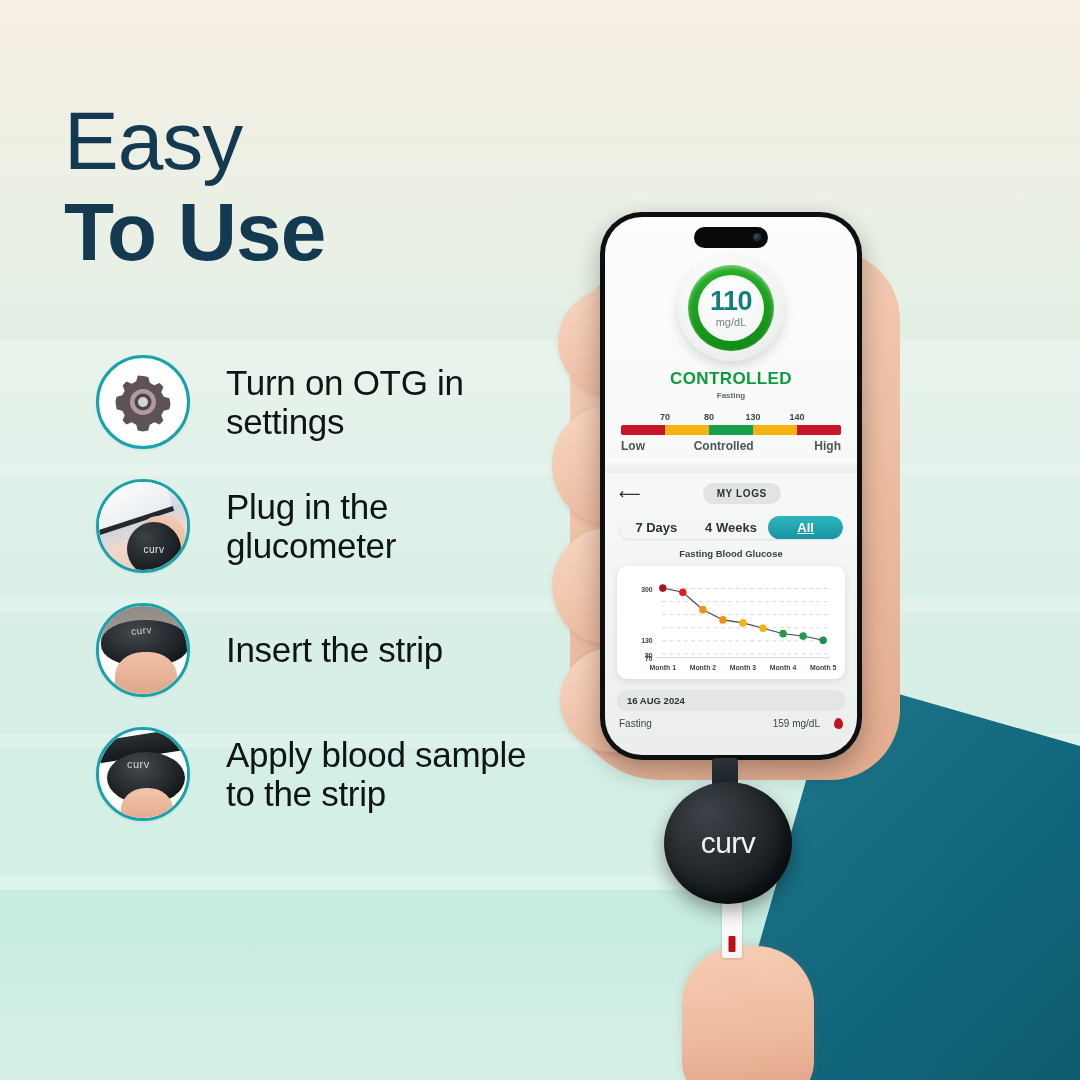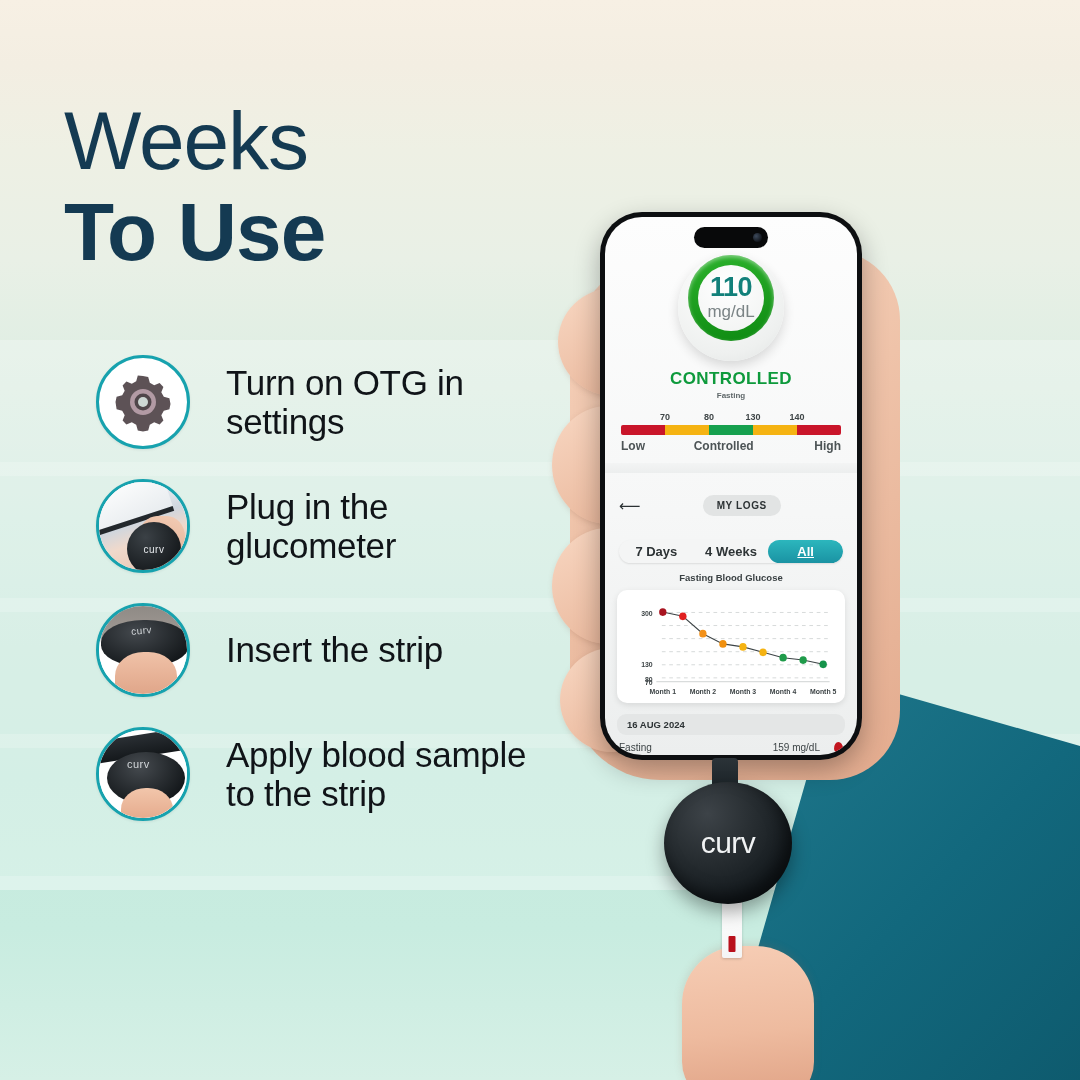--- a/index.html
+++ b/index.html
@@ -174,35 +174,35 @@
     width:9px; height:9px; border-radius:50%;
     background:radial-gradient(circle at 35% 35%,#3d4a5c,#12161c 70%);
   }
 
   
   .gauge-area { padding-top:38px; text-align:center; }
   .gauge {
     width:106px; height:106px; margin:0 auto; border-radius:50%;
     background:radial-gradient(circle at 42% 30%, #ffffff, #eef0ef 70%, #dfe2e1 100%);
     box-shadow: 0 5px 12px rgba(0,0,0,0.14);
-    display:flex; justify-content:center;
+    display:flex; align-items:center; justify-content:center;
   }
   .gauge-ring {
     width:86px; height:86px; border-radius:50%;
     background:linear-gradient(170deg,#2cb22c,#0e8a12);
     display:flex; align-items:center; justify-content:center;
     box-shadow: inset 0 2px 4px rgba(255,255,255,0.45);
   }
   .gauge-core {
     width:66px; height:66px; border-radius:50%;
     background:radial-gradient(circle at 44% 32%,#ffffff,#f0f2f1);
     display:flex; flex-direction:column; align-items:center; justify-content:center;
   }
   .gauge-value { font-size:27px; font-weight:700; color:#12807a; line-height:1; letter-spacing:-0.5px; }
-  .gauge-unit { font-size:17px; color:#7b8486; margin-top:1px; }
+  .gauge-unit { font-size:11px; color:#7b8486; margin-top:1px; }
   .gauge-status { font-size:17px; font-weight:700; color:#0e9a3c; margin-top:8px; letter-spacing:0.4px; }
   .gauge-sub { font-size:8px; font-weight:700; color:#5f6769; margin-top:2px; }
 
   
   .range { margin:12px 16px 0; }
   .range-ticks { position:relative; height:13px; }
   .range-ticks span {
     position:absolute; font-size:9px; font-weight:700; color:#3e4547;
     transform:translateX(-50%);
   }
@@ -215,21 +215,21 @@
   .range-legend .mid { position:relative; left:-6px; }
 
   .divider-soft { height:10px; background:linear-gradient(180deg,#f3f4f4,#eceeee); margin-top:10px; }
 
   
   .logs-head {
     display:flex; align-items:center; padding:10px 14px 0; position:relative;
   }
   .back-arrow { font-size:15px; color:#2b3133; line-height:1; }
   .my-logs {
-    margin:12px auto; background:#e2e4e4; color:#2b3133;
+    margin:0 auto; background:#e2e4e4; color:#2b3133;
     font-size:10px; font-weight:700; letter-spacing:0.6px;
     padding:5px 14px; border-radius:12px;
   }
 
   .seg {
     margin:12px 14px 0; display:flex; background:#f4f5f5;
     border-radius:13px; height:23px; box-shadow:0 1px 2px rgba(0,0,0,0.10);
     overflow:hidden;
   }
   .seg > div {
@@ -304,21 +304,21 @@
   <div class="band-gap" style="top:462px;height:14px;"></div>
   <div class="band" style="top:476px;height:122px;"></div>
   <div class="band-gap" style="top:598px;height:14px;"></div>
   <div class="band" style="top:612px;height:122px;"></div>
   <div class="band-gap" style="top:734px;height:14px;"></div>
   <div class="band" style="top:748px;height:128px;"></div>
   <div class="band-gap" style="top:876px;height:14px;"></div>
 </div>
 
 <div class="heading">
-  <div class="line1">Weeks</div>
+  <div class="line1">Easy</div>
   <div class="line2">To Use</div>
 </div>
 
 <div class="steps">
 
   <div class="step">
     <div class="step-thumb">
       <div class="gear-wrap">
         <svg width="64" height="64" viewBox="0 0 64 64" aria-hidden="true">
           <path d="M32 6 l5.2 1.1 1.6 5.6 4.4 2.5 5.4-2.1 3.8 3.8 -2.1 5.4 2.5 4.4 5.6 1.6 L59.5 34

